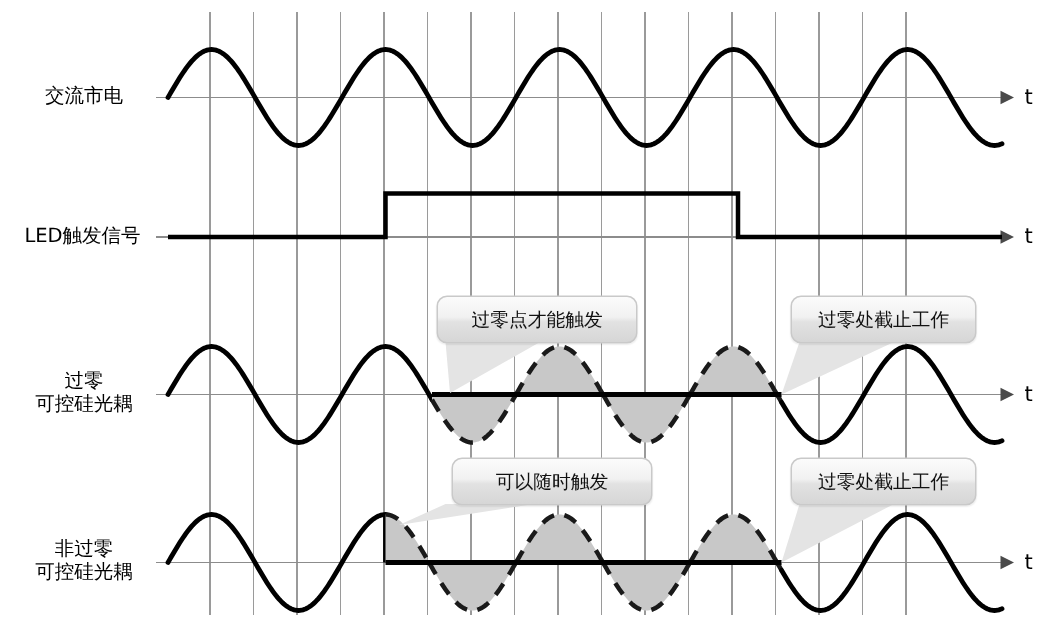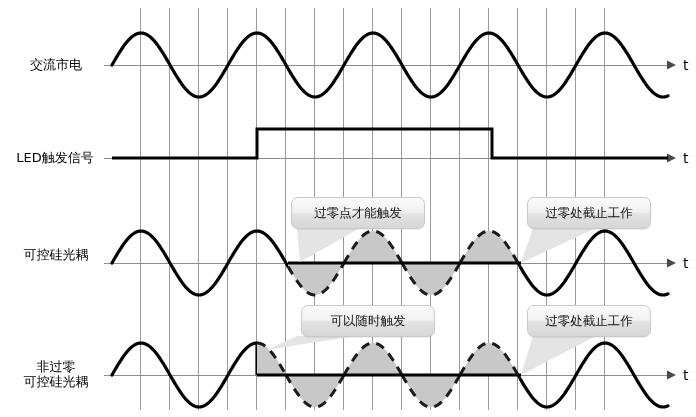--- a/index.html
+++ b/index.html
@@ -125,20 +125,21 @@
 
   <div class="row-label" style="left:8px;top:57px;width:96px;">
     <div>交流市电</div>
   </div>
 
   <div class="row-label" style="left:0px;top:150px;width:110px;">
     <div>LED触发信号</div>
   </div>
 
   <div class="row-label" style="left:6px;top:247px;width:100px;">
+    <div>过零</div>
     <div>可控硅光耦</div>
   </div>
 
   <div class="row-label" style="left:6px;top:359px;width:100px;">
     <div>非过零</div>
     <div>可控硅光耦</div>
   </div>
 
   <div class="axis-t" style="left:683px;top:57px;">t</div>
   <div class="axis-t" style="left:683px;top:150px;">t</div>

